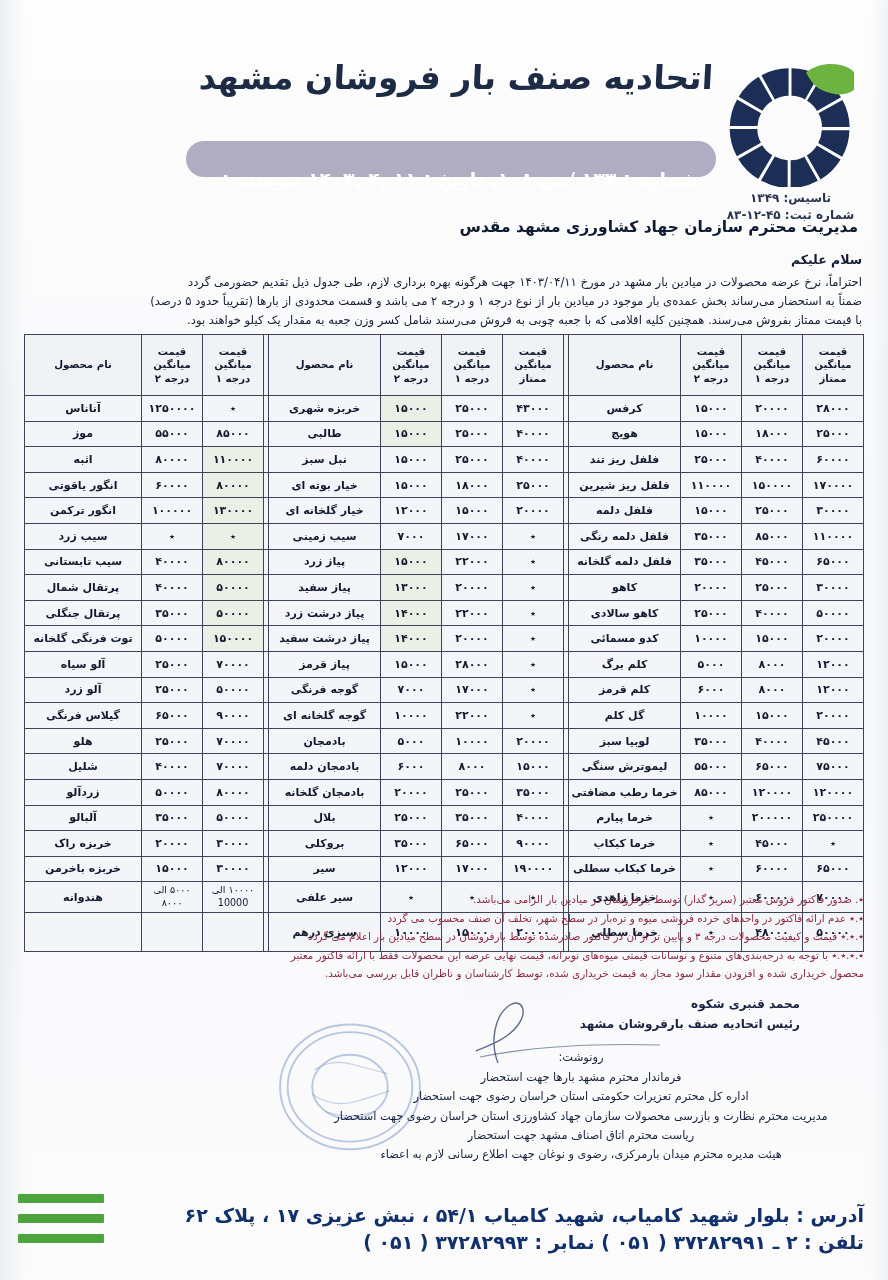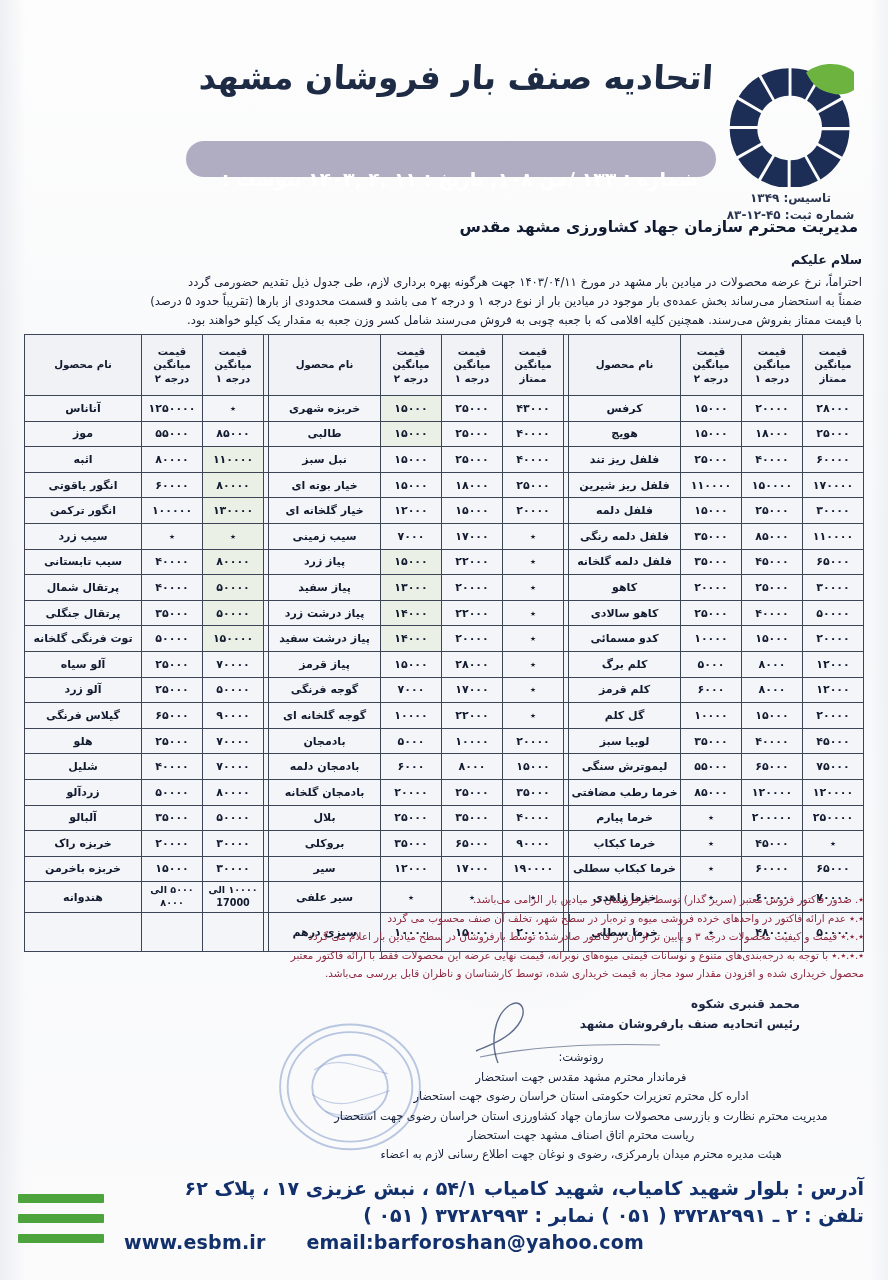--- a/index.html
+++ b/index.html
@@ -82,21 +82,21 @@
     color:#111a2e;
   }
   table.price thead th{
     height:56px;font-weight:700;font-size:10.2px;line-height:1.32;
     background:#f1f2f6;
   }
   td.pname,th.pname{font-weight:700;font-size:11px;background:#f2f3f7;}
   td.num{font-weight:700;font-size:11px;letter-spacing:.2px;}
   td.sep{border:none;background:transparent;width:5px;padding:0;}
   th.sep{border:none;background:transparent;width:5px;padding:0;}
-  td.multi{font-size:9.6px;line-height:1.35;font-weight:700;}
+  td.multi{font-size:9.6px;line-height:1.35;font-weight:400;}
   
   .tint-g{background:#eaf0e6 !important;}
 
   
   .notes{
     position:absolute;top:890px;right:24px;left:24px;
     text-align:right;color:#8e2840;font-size:10.4px;line-height:1.78;
   }
   .notes div{white-space:nowrap;}
 
@@ -555,21 +555,21 @@
             <td class="num">۷۰۰۰۰</td>
             <td class="num">۶۰۰۰۰</td>
             <td class="num">٭</td>
             <td class="pname">خرما زاهدی</td>
             <td class="sep"></td>
             <td class="num">٭</td>
             <td class="num">٭</td>
             <td class="num">٭</td>
             <td class="pname">سیر علفی</td>
             <td class="sep"></td>
-            <td class="num multi">۱۰۰۰۰ الی 17000</td>
+            <td class="num multi">۱۰۰۰۰ الی 10000</td>
             <td class="num multi">۵۰۰۰ الی ۸۰۰۰</td>
             <td class="pname">هندوانه</td>
           </tr>
           <tr>
             <td class="num" style="height: 34px;">۵۰۰۰۰</td>
             <td class="num" style="height: 34px;">۴۸۰۰۰</td>
             <td class="num" style="height: 34px;">٭</td>
             <td class="pname" style="height: 34px;">خرما سطلی</td>
             <td class="sep" style="height: 34px;"></td>
             <td class="num" style="height: 34px;">۲۰۰۰۰</td>
@@ -612,35 +612,30 @@
     <g stroke="#5577b8" stroke-width="1.3" opacity=".45" fill="none">
       <path d="M62 74 q18 -12 40 -6 t38 10"></path>
       <path d="M60 100 q22 14 44 8 t38 -12"></path>
       <path d="M74 118 q26 10 52 0"></path>
     </g>
   </svg>
 
   <div class="copylist">
     <div class="lead">رونوشت:</div>
     <div id="copy-items">
-        <div>فرماندار محترم مشهد مقدس جهت استحضار</div>
+        <div>فرماندار محترم مشهد بارها جهت استحضار</div>
         <div>اداره کل محترم تعزیرات حکومتی استان خراسان رضوی جهت استحضار</div>
         <div>مدیریت محترم نظارت و بازرسی محصولات سازمان جهاد کشاورزی استان خراسان رضوی جهت استحضار</div>
         <div>ریاست محترم اتاق اصناف مشهد جهت استحضار</div>
         <div>هیئت مدیره محترم میدان بارمرکزی، رضوی و نوغان جهت اطلاع رسانی لازم به اعضاء</div>
       </div>
   </div>
 
   <div class="footer">
     <div class="line">آدرس : بلوار شهید کامیاب، شهید کامیاب ۵۴/۱ ، نبش عزیزی ۱۷ ، پلاک ۶۲</div>
     <div class="line">تلفن : ۲ ـ ۳۷۲۸۲۹۹۱ ( ۰۵۱ )        نمابر :  ۳۷۲۸۲۹۹۳ ( ۰۵۱ )</div>
-    <div class="line web">
-      <span>www.esbm.ir</span>
-      &nbsp;&nbsp;&nbsp;&nbsp;
-      <span>email:barforoshan@yahoo.com</span>
-    </div>
   </div>
   <div class="greenbars">
     <i></i>
     <i></i>
     <i></i>
   </div>
 </div>
 
 </body></html>

